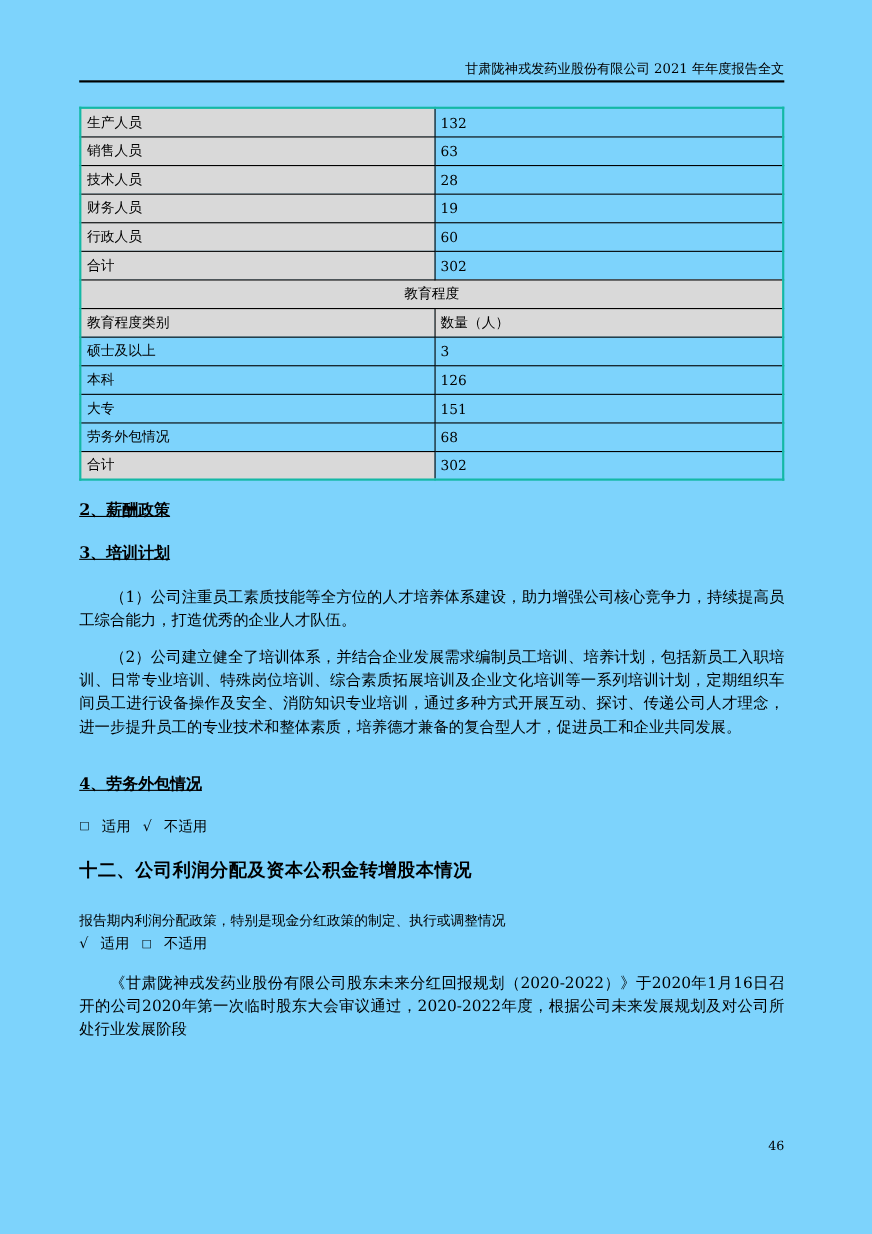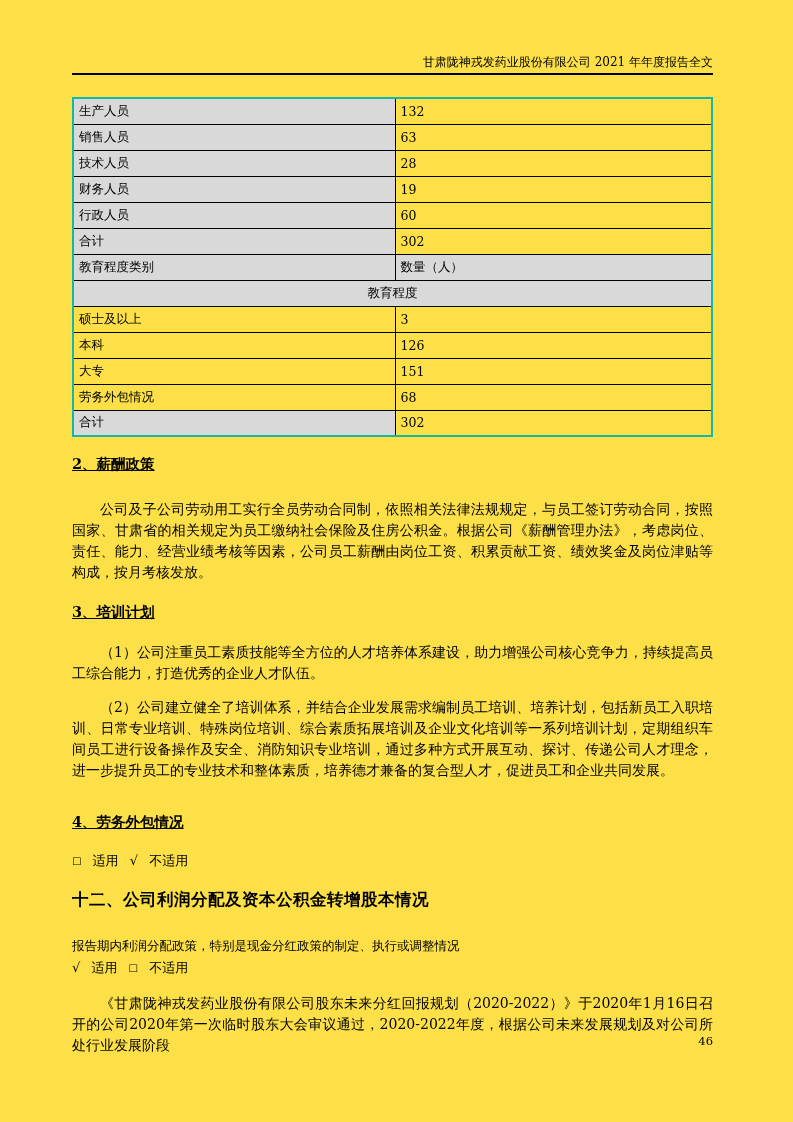--- a/index.html
+++ b/index.html
@@ -1,21 +1,21 @@
 <!DOCTYPE html>
 <html><head>
 <meta charset="utf-8">
 <style>
   * { box-sizing: border-box; }
   html, body { margin: 0; padding: 0; background: #ffffff; }
   .page {
     position: relative;
     width: 793px;
     height: 1122px;
-    background: #fde047;
+    background: #7dd3fc;
     color: #000000;
     font-family: "DejaVu Serif", "Liberation Serif", serif;
     overflow: hidden;
   }
   .content { position: absolute; left: 72px; top: 0; width: 641px; }
 
   .doc-header {
     margin-top: 55px;
     text-align: right;
     font-size: 12px;
@@ -125,25 +125,25 @@
           </tr>
           <tr>
             <td class="label shaded">行政人员</td>
             <td class="value">60</td>
           </tr>
           <tr>
             <td class="label shaded">合计</td>
             <td class="value">302</td>
           </tr>
           <tr>
+            <td class="merged shaded" colspan="2">教育程度</td>
+          </tr>
+          <tr>
             <td class="label shaded">教育程度类别</td>
             <td class="shaded">数量（人）</td>
-          </tr>
-          <tr>
-            <td class="merged shaded" colspan="2">教育程度</td>
           </tr>
           <tr>
             <td class="label">硕士及以上</td>
             <td class="value">3</td>
           </tr>
           <tr>
             <td class="label">本科</td>
             <td class="value">126</td>
           </tr>
           <tr>
@@ -155,21 +155,20 @@
             <td class="value">68</td>
           </tr>
           <tr>
             <td class="label shaded">合计</td>
             <td class="value">302</td>
           </tr>
         </tbody>
     </table>
 
     <h3 class="sec salary">2、薪酬政策</h3>
-    <p class="body salary">公司及子公司劳动用工实行全员劳动合同制，依照相关法律法规规定，与员工签订劳动合同，按照国家、甘肃省的相关规定为员工缴纳社会保险及住房公积金。根据公司《薪酬管理办法》，考虑岗位、责任、能力、经营业绩考核等因素，公司员工薪酬由岗位工资、积累贡献工资、绩效奖金及岗位津贴等构成，按月考核发放。</p>
 
     <h3 class="sec training">3、培训计划</h3>
     <p class="body t1">（1）公司注重员工素质技能等全方位的人才培养体系建设，助力增强公司核心竞争力，持续提高员工综合能力，打造优秀的企业人才队伍。</p>
     <p class="body t2">（2）公司建立健全了培训体系，并结合企业发展需求编制员工培训、培养计划，包括新员工入职培训、日常专业培训、特殊岗位培训、综合素质拓展培训及企业文化培训等一系列培训计划，定期组织车间员工进行设备操作及安全、消防知识专业培训，通过多种方式开展互动、探讨、传递公司人才理念，进一步提升员工的专业技术和整体素质，培养德才兼备的复合型人才，促进员工和企业共同发展。</p>
 
     <h3 class="sec outsourcing">4、劳务外包情况</h3>
 
     <div class="apply">
       <span class="box">□</span>
       <span>适用</span>

